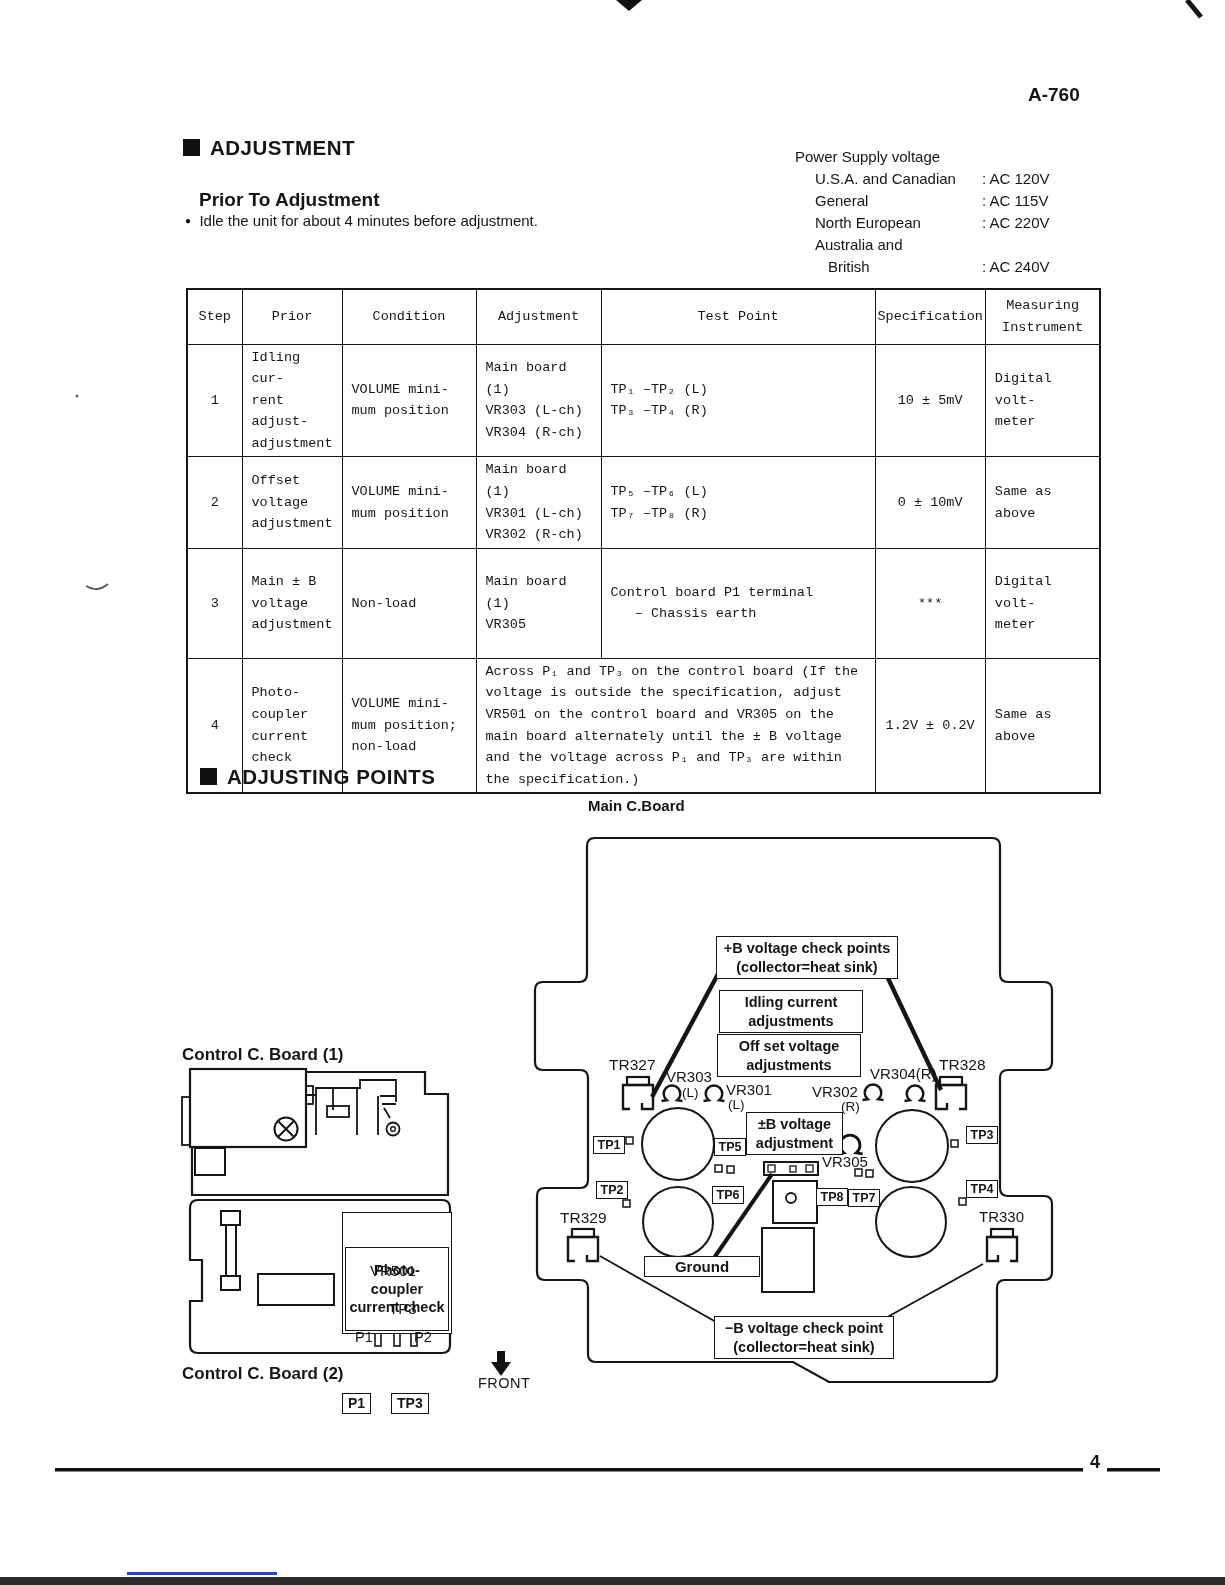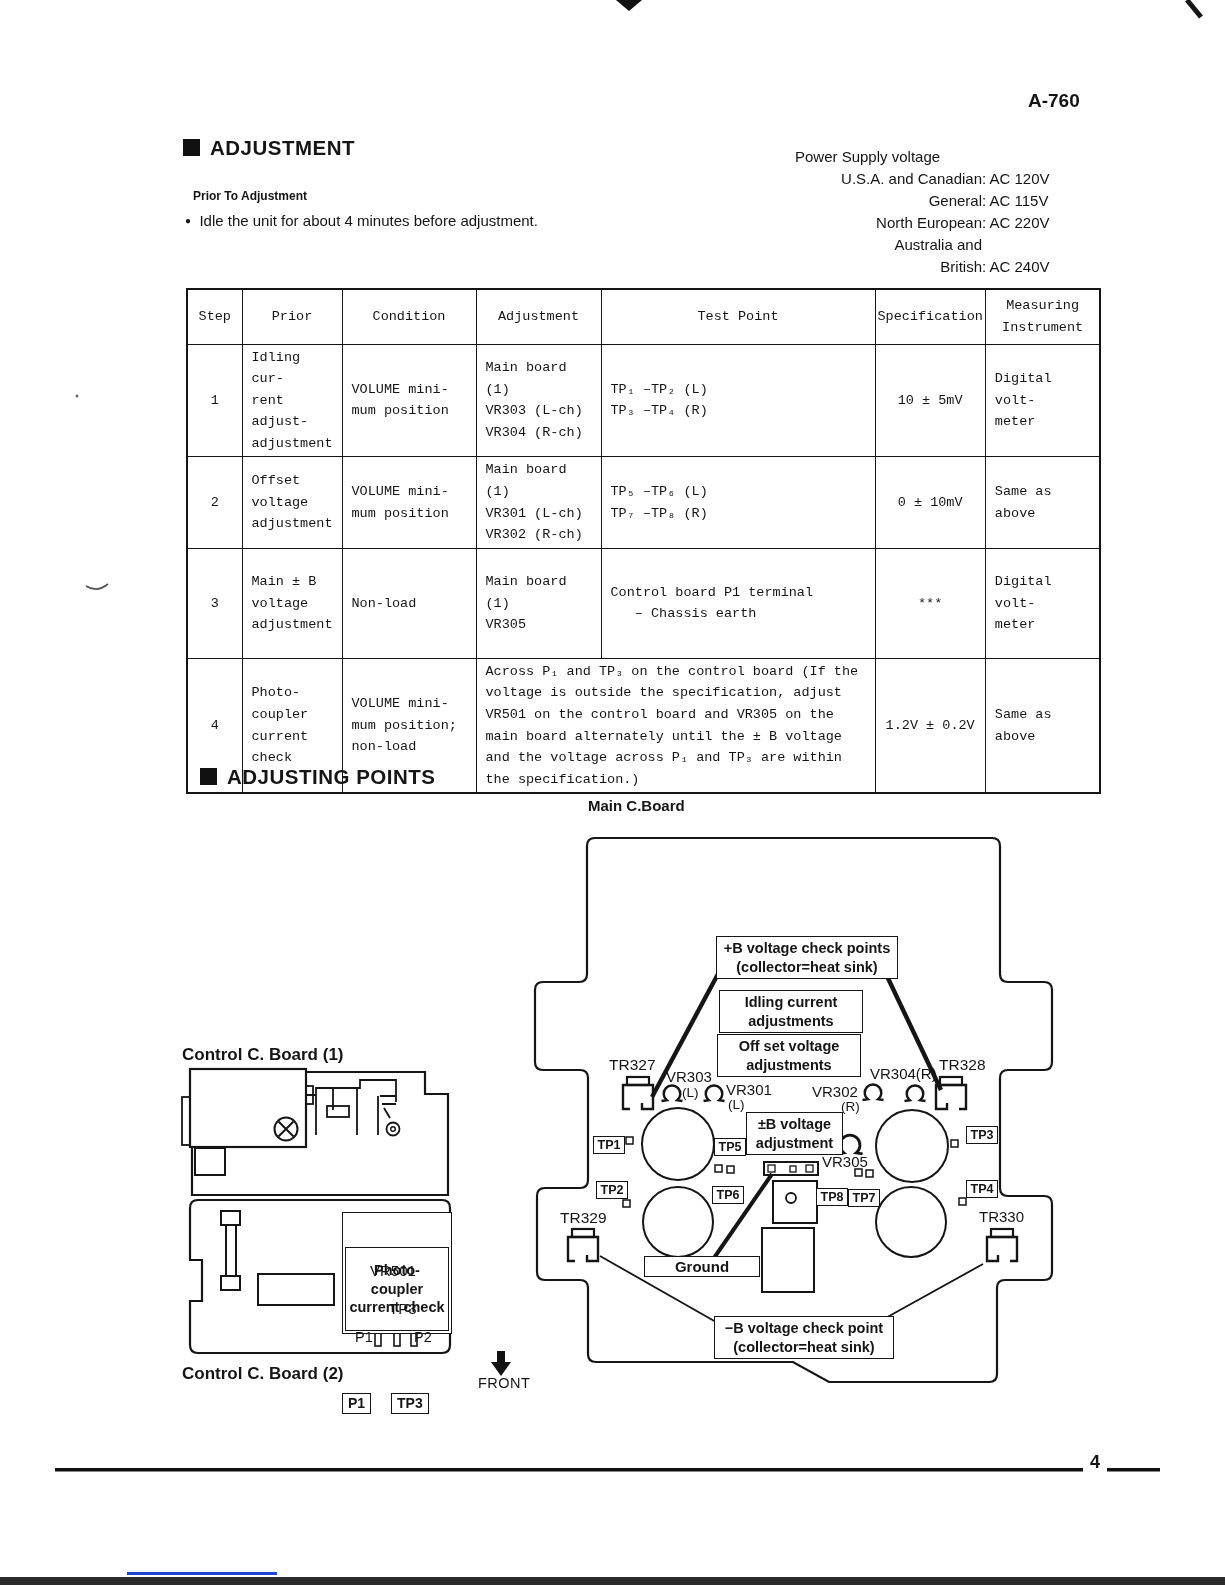--- a/index.html
+++ b/index.html
@@ -14,21 +14,21 @@
   .tp{position:absolute;border:1.6px solid #151515;background:#fff;font-size:12.5px;font-weight:600;
       line-height:1.2;padding:0.5px 3.5px;}
   .callout{position:absolute;border:1.7px solid #151515;background:#fff;text-align:center;
            font-weight:bold;font-size:14.5px;line-height:1.28;padding:2px 4px;}
   .callout2{border:1.4px solid #151515;padding:13px 3px;margin-top:32px;}
   .legendbox{position:absolute;border:1.6px solid #151515;background:#fff;font-size:14px;font-weight:600;
              padding:0.5px 5px;line-height:1.25;}
   
   .ps{font-size:15px;line-height:22px;}
   .ps-row{display:flex;margin-left:20px;}
-  .ps-l{width:167px;text-align:right;}
+  .ps-l{width:167px;}
   .ps-row.brit .ps-l{padding-left:13px;width:154px;}
   
   .adj-table{border-collapse:collapse;table-layout:fixed;border:2.2px solid #151515;background:#fff;font-family:Liberation Mono, monospace;}
   .adj-table th,.adj-table td{border:1.5px solid #151515;font-size:13.5px;font-weight:normal;
       padding:2px 9px;line-height:1.6;vertical-align:middle;color:#151515;text-align:left;}
   .adj-table .c{text-align:center;padding:2px 2px;}
   .footnotes{position:absolute;right:145px;top:712px;text-align:right;font-size:13.5px;line-height:20px;}
   .pgnum{position:absolute;left:1083px;top:1452px;font-size:18px;font-weight:bold;background:#fff;padding:0 7px;}
 </style>
 </head>
@@ -150,21 +150,21 @@
         <rect x="497" y="1351" width="8" height="11" fill="#111" stroke="none"></rect>
         <path d="M491,1362 L511,1362 L501,1376 Z" fill="#111" stroke="none"></path>
       </g>
 
       <rect x="55" y="1468" width="1105" height="3.5" fill="#111" stroke="none"></rect>
       <rect x="0" y="1577" width="1225" height="8" fill="#2b2b2b" stroke="none"></rect>
       <rect x="127" y="1572" width="150" height="3" fill="#2244cc" stroke="none"></rect>
     </g>
   </svg>
 
-  <div class="abs b" style="left:1028px;top:90px;font-size:19px">A-760</div>
+  <div class="abs b" style="left:1028px;top:84px;font-size:19px">A-760</div>
 
   <div class="abs" style="left:183px;top:136px">
     <span class="sq"></span><span class="h1">ADJUSTMENT</span>
   </div>
 
   <div class="abs ps" style="left:795px;top:146px">
     <div>Power Supply voltage</div>
     <div class="ps-row">
       <span class="ps-l">U.S.A. and Canadian</span>
       <span>: AC 120V</span>
@@ -180,21 +180,21 @@
     <div class="ps-row">
       <span class="ps-l">Australia and</span>
       <span></span>
     </div>
     <div class="ps-row brit">
       <span class="ps-l">British</span>
       <span>: AC 240V</span>
     </div>
   </div>
 
-  <div class="abs b" style="left:193px;top:189px;font-size:12px">Prior To Adjustment</div>
+  <div class="abs b" style="left:199px;top:189px;font-size:19px">Prior To Adjustment</div>
   <div class="abs" style="left:185px;top:212px;font-size:15px">
     <span style="font-size:10px;vertical-align:2px">●</span>&nbsp;&nbsp;<span>Idle the unit for about 4 minutes before adjustment.</span>
   </div>
 
   <div class="abs" style="left:186px;top:288px">
     <table class="adj-table">
       <colgroup>
         <col style="width:55px">
           <col style="width:100px">
           <col style="width:134px">

